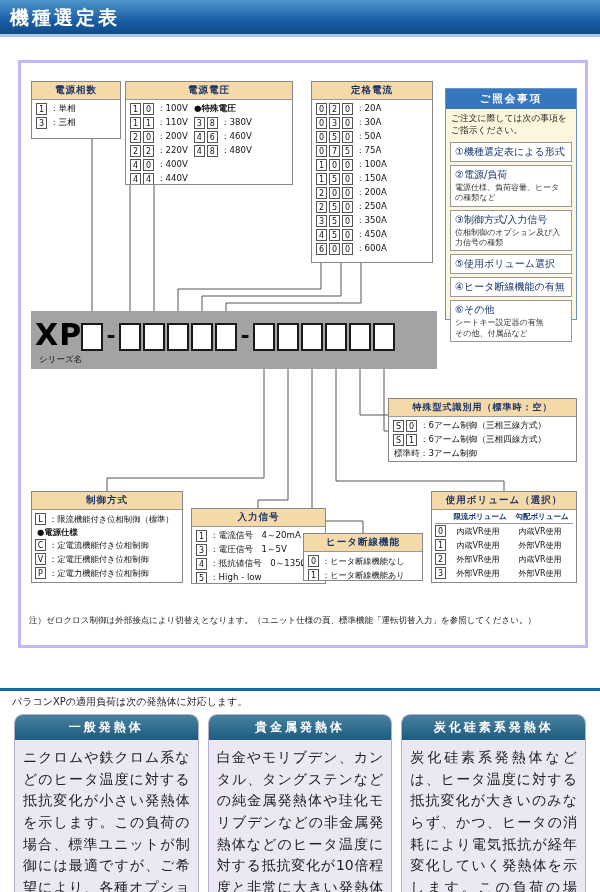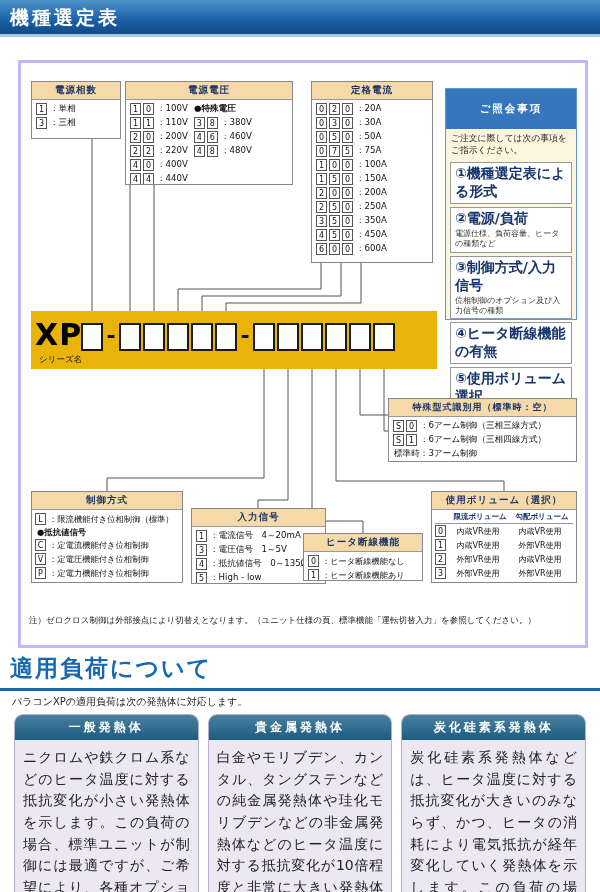--- a/index.html
+++ b/index.html
@@ -20,27 +20,27 @@
   .row{display:flex;align-items:center;gap:2px;height:14px;font-size:8.6px;color:#111;white-space:nowrap;}
   .sq{display:inline-flex;justify-content:center;align-items:center;width:11px;height:12px;
       border:1px solid #555;font-size:8px;flex:none;background:#fff;box-sizing:border-box;}
   .lbl{margin-left:1px;}
   .vcols{display:flex;gap:6px;padding:2px 4px;}
   .sp-title{font-size:8.6px;font-weight:bold;height:14px;display:flex;align-items:center;color:#111;}
   .opt-head{font-size:8.4px;font-weight:bold;height:12px;display:flex;align-items:center;color:#111;padding-left:2px;}
   
   .inq{position:absolute;z-index:1;background:#fdf6de;border:1px solid #6a94c6;box-sizing:border-box;}
   .inq-h{background:#3576bd;color:#fff;font-size:10.5px;font-weight:bold;text-align:center;
-         padding:13px 0;letter-spacing:2px;}
+         padding:3px 0;letter-spacing:2px;}
   .inq-intro{font-size:8.8px;padding:4px 5px 2px;color:#222;line-height:1.35;}
   .inq-item{background:#fff;border:1px solid #999;margin:3px 4px;padding:2px 4px;}
-  .inq-t{font-size:14px;font-weight:bold;color:#16356e;}
+  .inq-t{font-size:10px;font-weight:normal;color:#16356e;}
   .inq-s{font-size:8px;color:#333;line-height:1.3;white-space:pre-line;margin-top:1px;}
   
-  .model-band{position:absolute;left:10px;top:248px;width:406px;height:58px;background:#eab308;z-index:1;}
+  .model-band{position:absolute;left:10px;top:248px;width:406px;height:58px;background:#a3a3a3;z-index:1;}
   .model-prefix{position:absolute;left:4px;top:6px;font-size:30px;font-weight:bold;color:#000;letter-spacing:1px;}
   .series{position:absolute;left:8px;top:43px;font-size:8.5px;color:#111;}
   .mbox{position:absolute;top:12px;width:22px;height:28px;border:2px solid #1a1a1a;background:#fff;box-sizing:border-box;}
   .mdash{position:absolute;top:12px;width:16px;height:28px;line-height:26px;text-align:center;
          font-size:22px;font-weight:bold;color:#111;}
   
   .vt{padding:2px 3px;}
   .vt-head{display:flex;gap:2px;align-items:flex-end;border-bottom:1px solid #999;padding-bottom:1px;
            font-size:7.5px;font-weight:bold;color:#16356e;}
   .vt-c0{width:13px;flex:none;}
@@ -236,24 +236,24 @@
         </div>
       <div class="inq-item">
           <div class="inq-t">②電源/負荷</div>
           <div class="inq-s">電源仕様、負荷容量、ヒータの種類など</div>
         </div>
       <div class="inq-item">
           <div class="inq-t">③制御方式/入力信号</div>
           <div class="inq-s">位相制御のオプション及び入力信号の種類</div>
         </div>
       <div class="inq-item">
+          <div class="inq-t">⑤使用ボリューム選択</div>
+        </div>
+      <div class="inq-item">
           <div class="inq-t">④ヒータ断線機能の有無</div>
-        </div>
-      <div class="inq-item">
-          <div class="inq-t">⑤使用ボリューム選択</div>
         </div>
       <div class="inq-item">
           <div class="inq-t">⑥その他</div>
           <div class="inq-s">シートキー設定器の有無
 その他、付属品など</div>
         </div>
     </div>
 
     <div class="model-band">
       <span class="model-prefix">XP</span>
@@ -293,21 +293,21 @@
       </div>
     </div>
 
     <div class="obox" style="left:10px;top:428px;width:152px;height:92px">
       <div class="obox-h">制御方式</div>
       <div class="rows" style="padding:2px 3px">
         <div class="row" style="font-size:8.3px">
             <span class="sq">L</span>
             <span class="lbl">：限流機能付き位相制御（標準）</span>
           </div>
-        <div class="opt-head">●抵抗値信号</div>
+        <div class="opt-head">●電源仕様</div>
         <div class="row" style="font-size:8.3px">
             <span class="sq">C</span>
             <span class="lbl">：定電流機能付き位相制御</span>
           </div>
         <div class="row" style="font-size:8.3px">
             <span class="sq">V</span>
             <span class="lbl">：定電圧機能付き位相制御</span>
           </div>
         <div class="row" style="font-size:8.3px">
             <span class="sq">P</span>
@@ -379,21 +379,20 @@
             <span class="sq">3</span>
             <span class="vt-c">外部VR使用</span>
             <span class="vt-c">外部VR使用</span>
           </div>
       </div>
     </div>
 
     <div class="note">注）ゼロクロス制御は外部接点により切替えとなります。（ユニット仕様の頁、標準機能「運転切替入力」を参照してください。）</div>
   </div>
 
-  <div class="load-title">適用負荷について</div>
   <div class="load-rule"></div>
   <div class="load-intro">パラコンXPの適用負荷は次の発熱体に対応します。</div>
 
   <div class="load-boxes">
     <div class="load-box">
       <div class="load-box-h">一般発熱体</div>
       <div class="load-box-b">ニクロムや鉄クロム系などのヒータ温度に対する抵抗変化が小さい発熱体を示します。この負荷の場合、標準ユニットが制御には最適ですが、ご希望により、各種オプション機能を付加することが可能です。</div>
     </div>
     <div class="load-box">
       <div class="load-box-h">貴金属発熱体</div>

